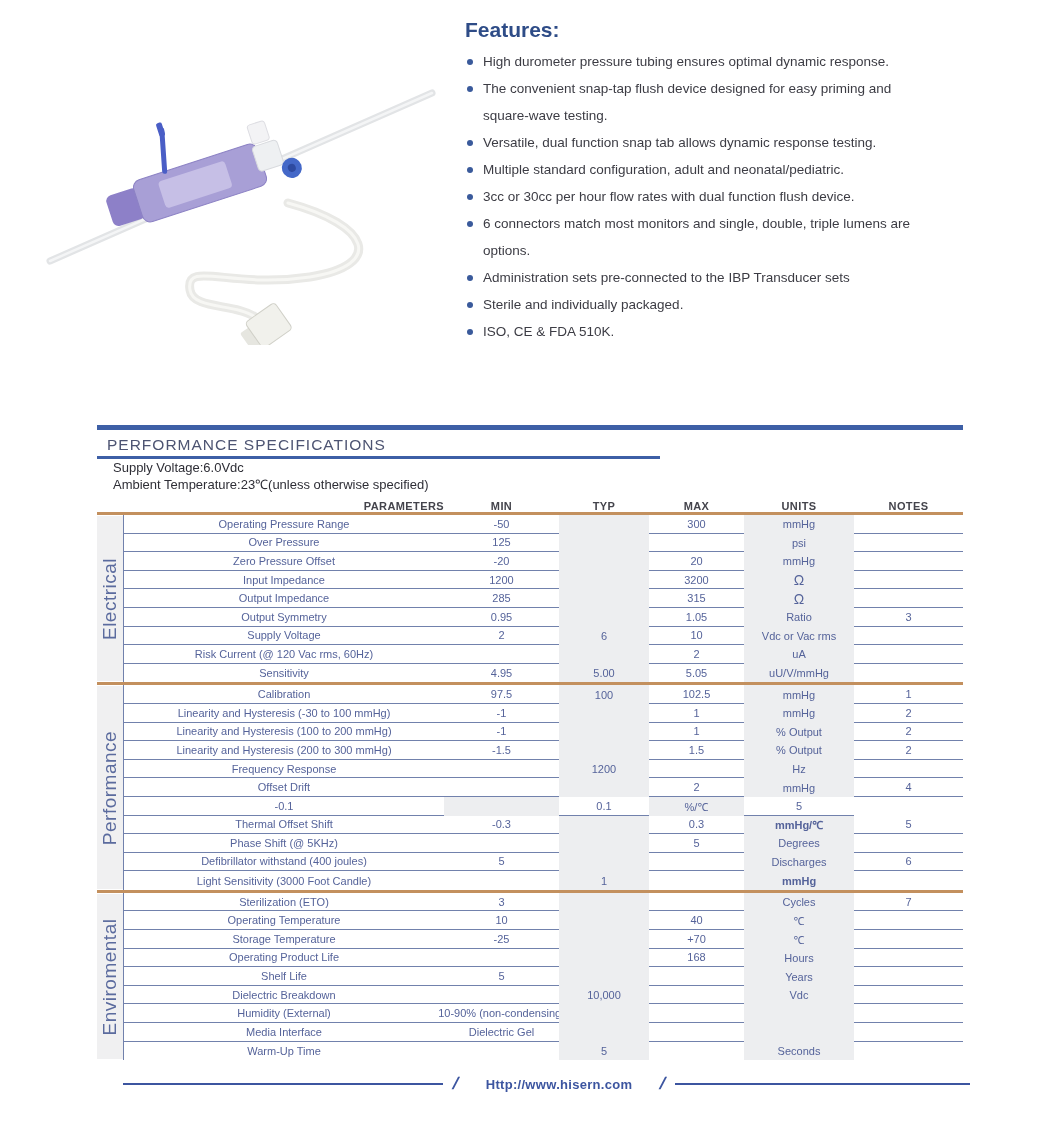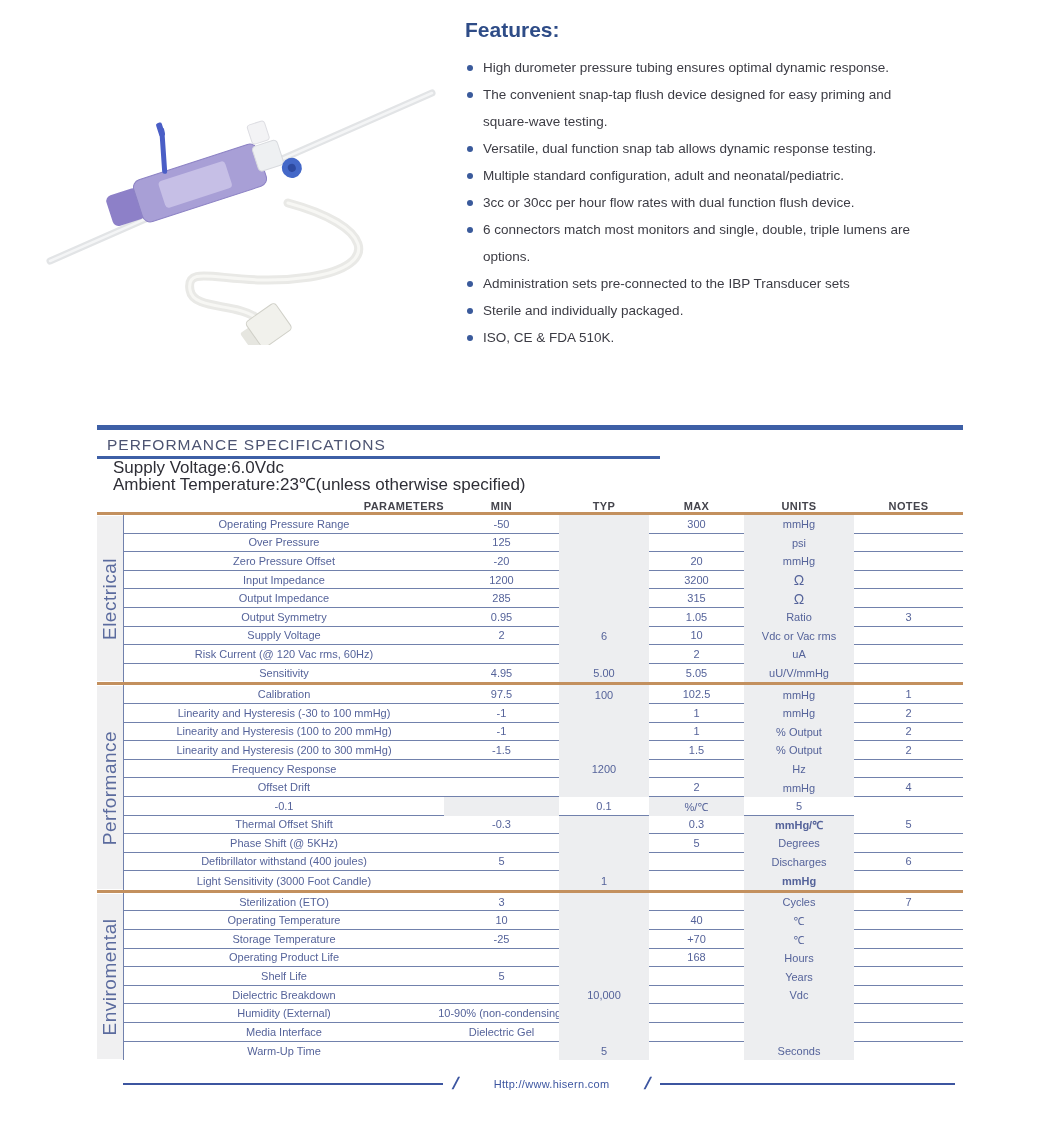--- a/index.html
+++ b/index.html
@@ -7,37 +7,37 @@
     --table-text:#55639a; --body-text:#3c3c44; --header-text:#44444c;
     --shade:#edeef0; --strip:#f0f0f1; --row-line:#7181ac; --footer-navy:#3c55a0;
   }
   *{box-sizing:border-box;margin:0;padding:0}
   html,body{background:#fff}
   .page{position:relative;width:1060px;height:1144px;background:#fff;
         font-family:"Liberation Sans",sans-serif;overflow:hidden}
 
   
   .features{position:absolute;left:465px;top:18px;width:575px}
-  .features h2{font-size:21px;font-weight:bold;color:var(--heading-navy);margin-bottom:12px}
+  .features h2{font-size:21px;font-weight:bold;color:var(--heading-navy);margin-bottom:6px}
   .features ul{list-style:none}
   .feat{display:flex;line-height:27px;font-size:13.5px;color:var(--body-text)}
   .dot{width:18px;flex:0 0 18px;position:relative}
   .dot::before{content:"";position:absolute;left:2px;top:11px;width:6px;height:6px;
                border-radius:50%;background:#3a5a9b}
   .ftext{flex:1;white-space:pre-line}
 
   
   .product{position:absolute;left:30px;top:55px}
 
   
   .spec{position:absolute;left:97px;top:425px;width:866px}
   .bar-top{height:5px;background:var(--rule-blue)}
   .spec-title{margin:6px 0 2px 10px;font-size:15.5px;letter-spacing:1px;color:#4d5472}
   .bar-under{height:3px;width:563px;background:var(--rule-blue)}
-  .cond{margin-left:16px;font-size:17px;color:#2e2e36;line-height:17px}
+  .cond{margin-left:16px;font-size:13px;color:#2e2e36;line-height:17px}
   .cond:first-of-type{margin-top:8px}
   .thead{display:grid;grid-template-columns:347px 115px 90px 95px 110px 109px;
          align-items:end;height:19px;font-size:11px;font-weight:bold;
          color:var(--header-text);letter-spacing:.4px}
   .thead .h{text-align:center}
   .thead .h-param{text-align:right;padding-left:16px}
   .orange{height:3px;background:var(--rule-orange)}
   .group{display:flex}
   .strip{flex:0 0 26px;background:var(--strip);position:relative;margin:1px 0}
   .glabel{position:absolute;top:50%;left:50%;transform:translate(-50%,-50%) rotate(-90deg);
@@ -52,21 +52,21 @@
   .c.omega{font-size:14px}
 
   
   .footer{position:absolute;left:0;top:1072px;width:1060px;height:24px;
           display:flex;align-items:center}
   .fline{height:2px;background:var(--footer-navy)}
   .fline.l{width:320px;margin-left:123px}
   .fline.r{width:295px}
   .fslash{color:var(--footer-navy);font-size:17px;font-weight:bold;
           transform:skewX(-18deg);margin:0 10px}
-  .furl{font-size:11px;font-weight:normal;color:var(--footer-navy);margin:0 26px;letter-spacing:.3px}
+  .furl{font-size:13px;font-weight:bold;color:var(--footer-navy);margin:0 18px;letter-spacing:.3px}
 </style>
 </head>
 <body>
 
 <div class="page">
 
   <svg class="product" width="420" height="290" viewBox="0 0 420 290">
     <g>
       <path d="M402 38 L20 206" stroke="#e2e4e6" stroke-width="7" stroke-linecap="round" fill="none"></path>
       <path d="M402 38 L20 206" stroke="#f4f5f6" stroke-width="2.5" stroke-linecap="round" fill="none"></path>

